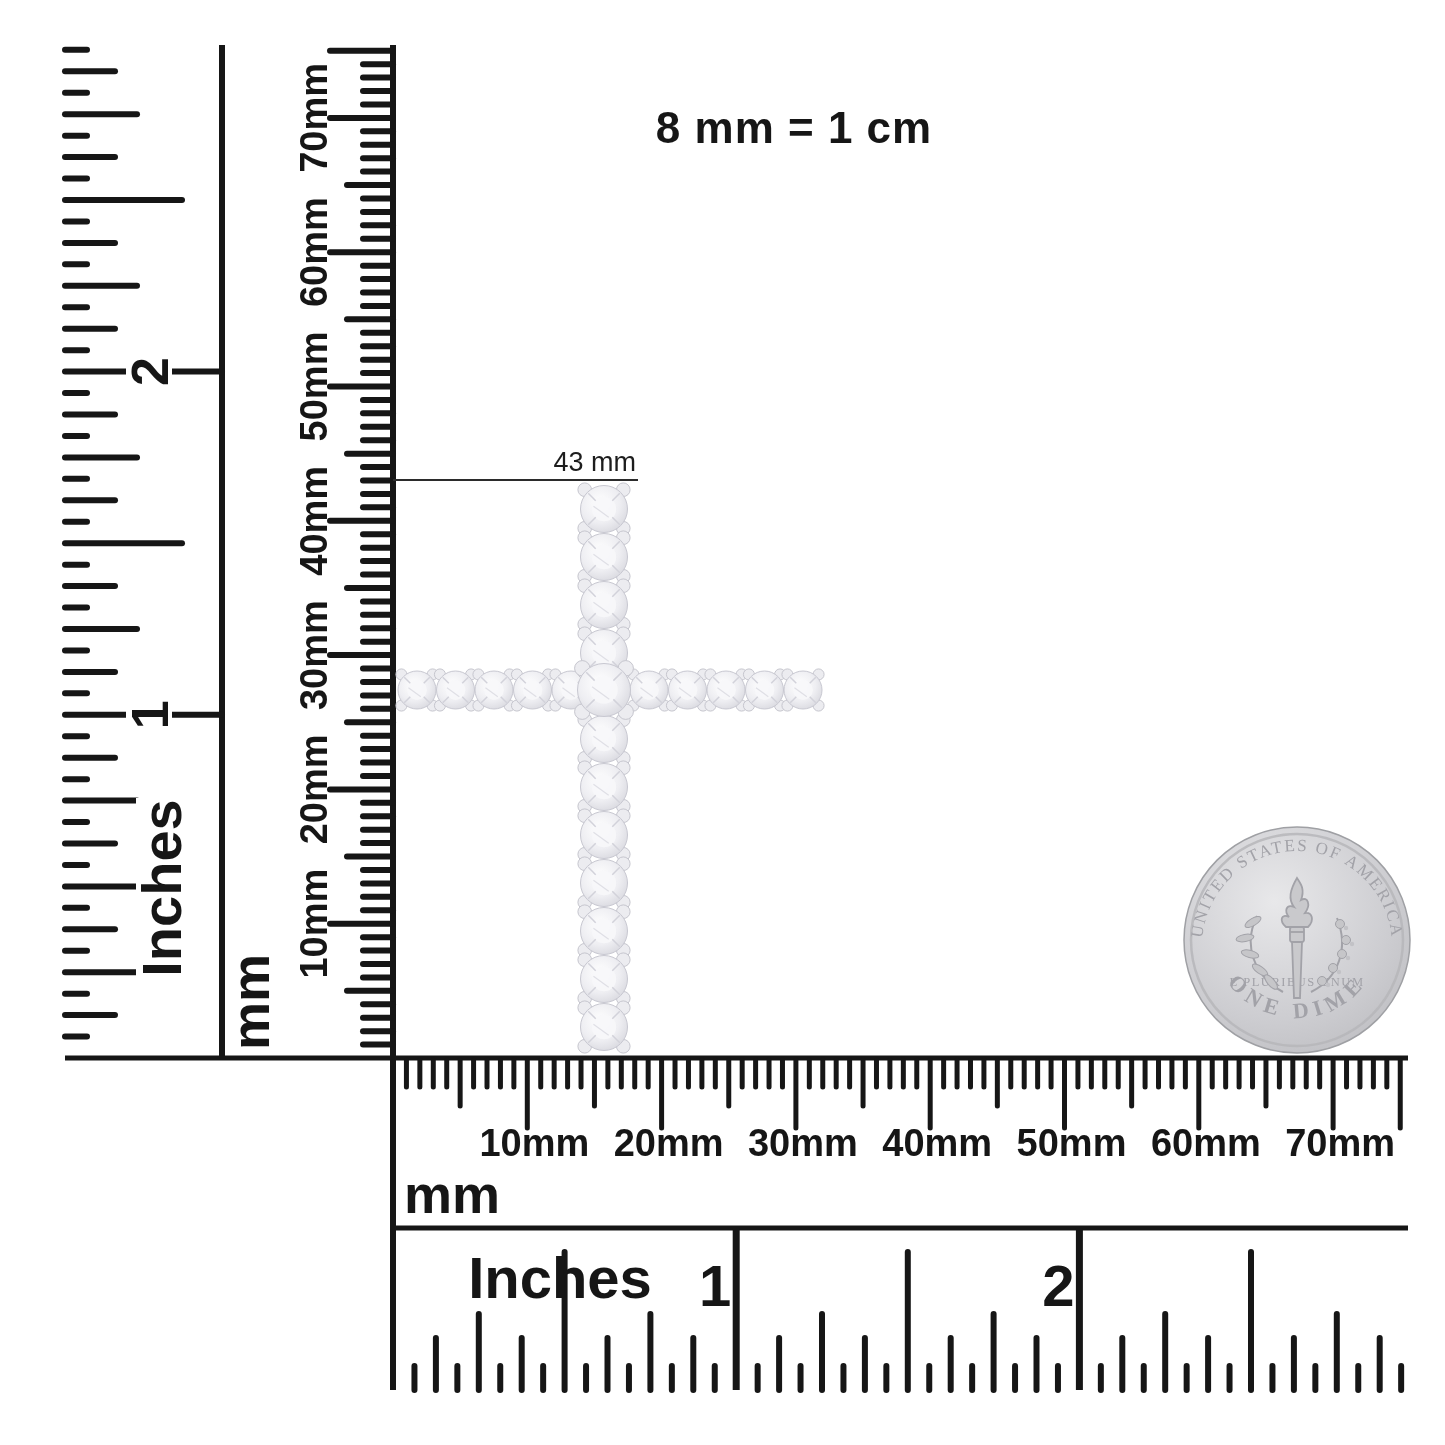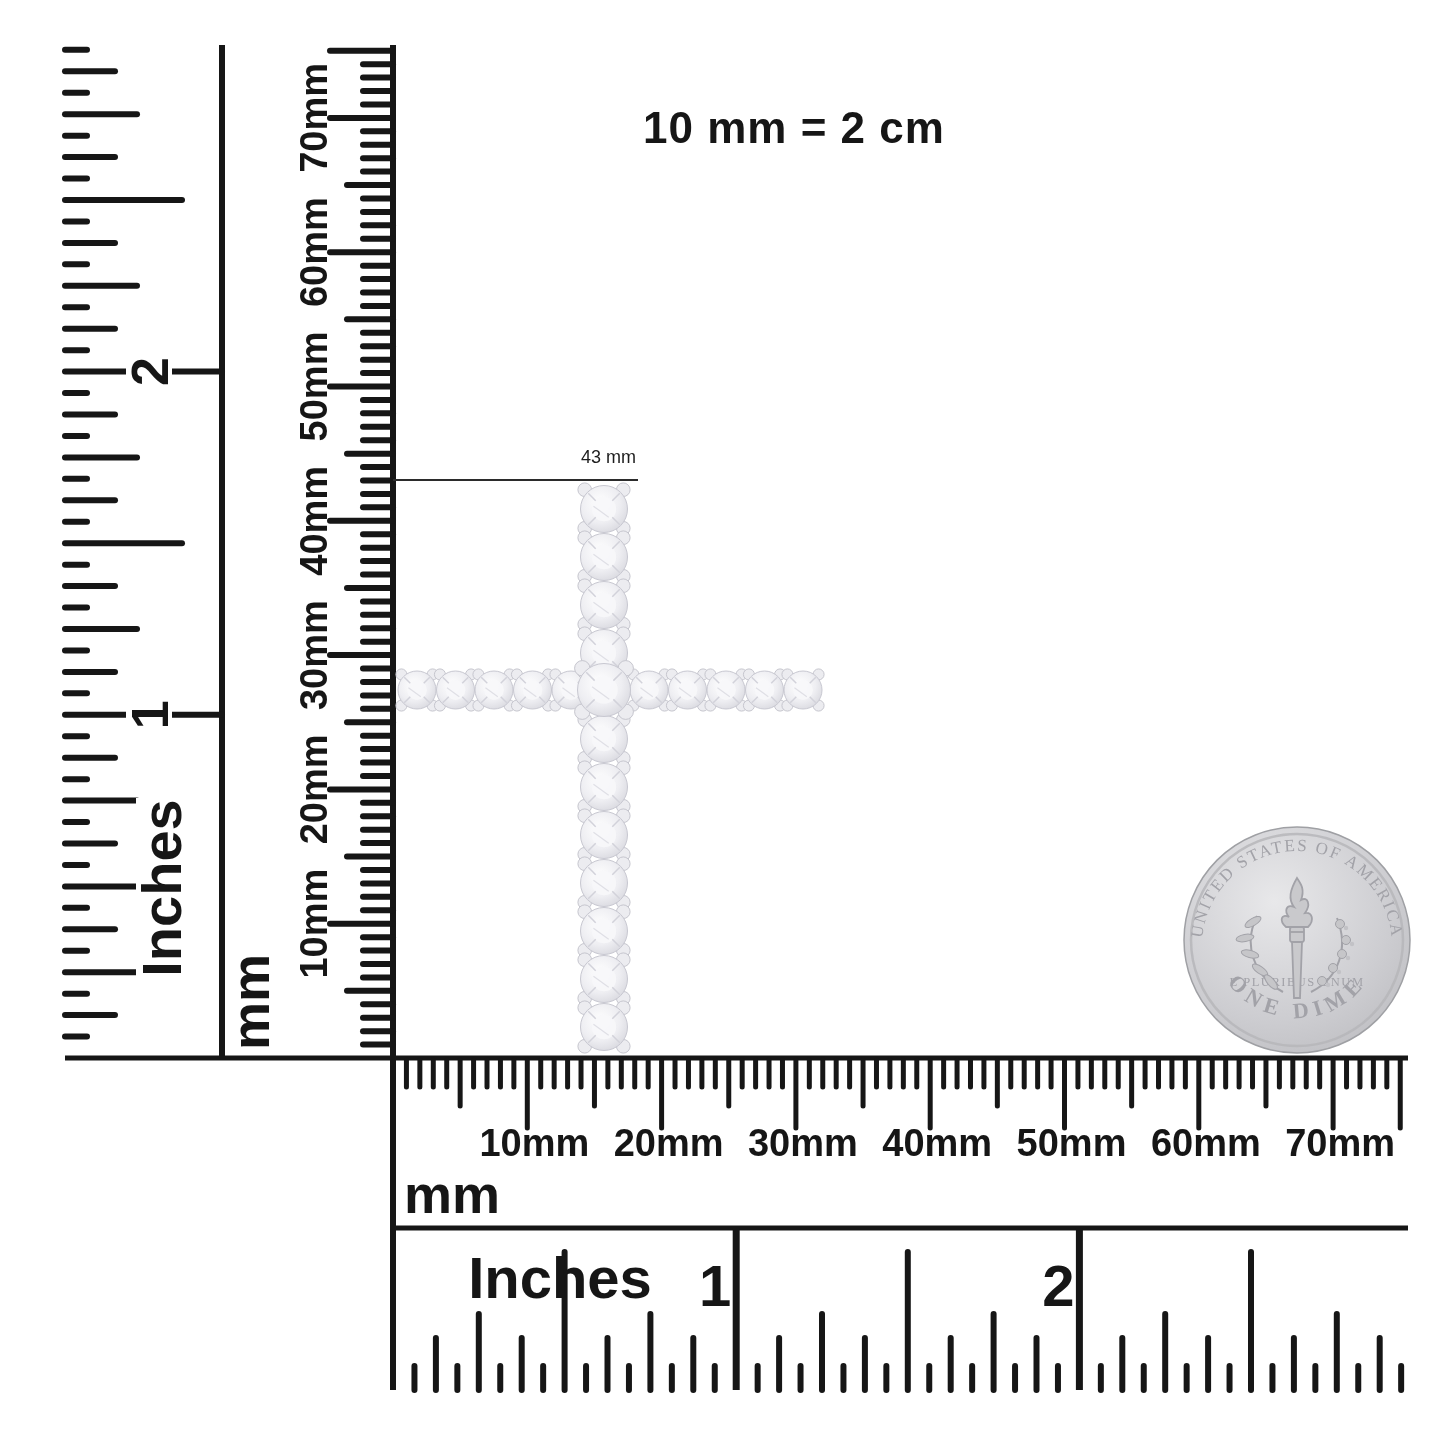--- a/index.html
+++ b/index.html
@@ -1,20 +1,20 @@
 <!DOCTYPE html>
 <html><head>
 <meta charset="utf-8">
 <style>
   html,body{margin:0;padding:0;background:#ffffff;}
   body{width:1445px;height:1445px;position:relative;font-family:"Liberation Sans",sans-serif;}
   #scene{position:absolute;inset:0;overflow:hidden;background:#ffffff;}
   .abs{position:absolute;}
   #scale-note{left:638px;top:103px;width:312px;text-align:center;font-size:44px;font-weight:bold;color:#161616;letter-spacing:1px;}
-  #measure-label{left:393px;top:447px;width:243px;text-align:right;font-size:18px;color:#1d1d1d;}
+  #measure-label{left:393px;top:447px;width:243px;text-align:right;font-size:27px;color:#1d1d1d;}
   #measure-line{left:393px;top:479px;width:245px;height:0;border-top:2px solid #2b2b2b;}
   #art{position:absolute;left:0;top:0;}
   text{font-family:"Liberation Sans",sans-serif;}
   .serif{font-family:"Liberation Serif",serif;}
 </style>
 </head>
 <body>
 
 <div id="scene">
 
@@ -636,16 +636,16 @@
             <circle cx="51" cy="18" r="2.2" fill="#c2c2c6" stroke="none"></circle>
             <circle cx="36" cy="28" r="4.5" fill="#c6c6c9" stroke="#a2a2a8" stroke-width="1"></circle>
             <circle cx="42" cy="32" r="2.2" fill="#c2c2c6" stroke="none"></circle>
             <circle cx="25" cy="41" r="4.5" fill="#c6c6c9" stroke="#a2a2a8" stroke-width="1"></circle>
             <circle cx="31" cy="45" r="2.2" fill="#c2c2c6" stroke="none"></circle>
           </g>
         </g>
       </g>
   </svg>
 
-  <div class="abs" id="scale-note">10 mm = 2 cm</div>
+  <div class="abs" id="scale-note">8 mm = 1 cm</div>
   <div class="abs" id="measure-label">43 mm</div>
   <div class="abs" id="measure-line"></div>
 </div>
 
 </body></html>

